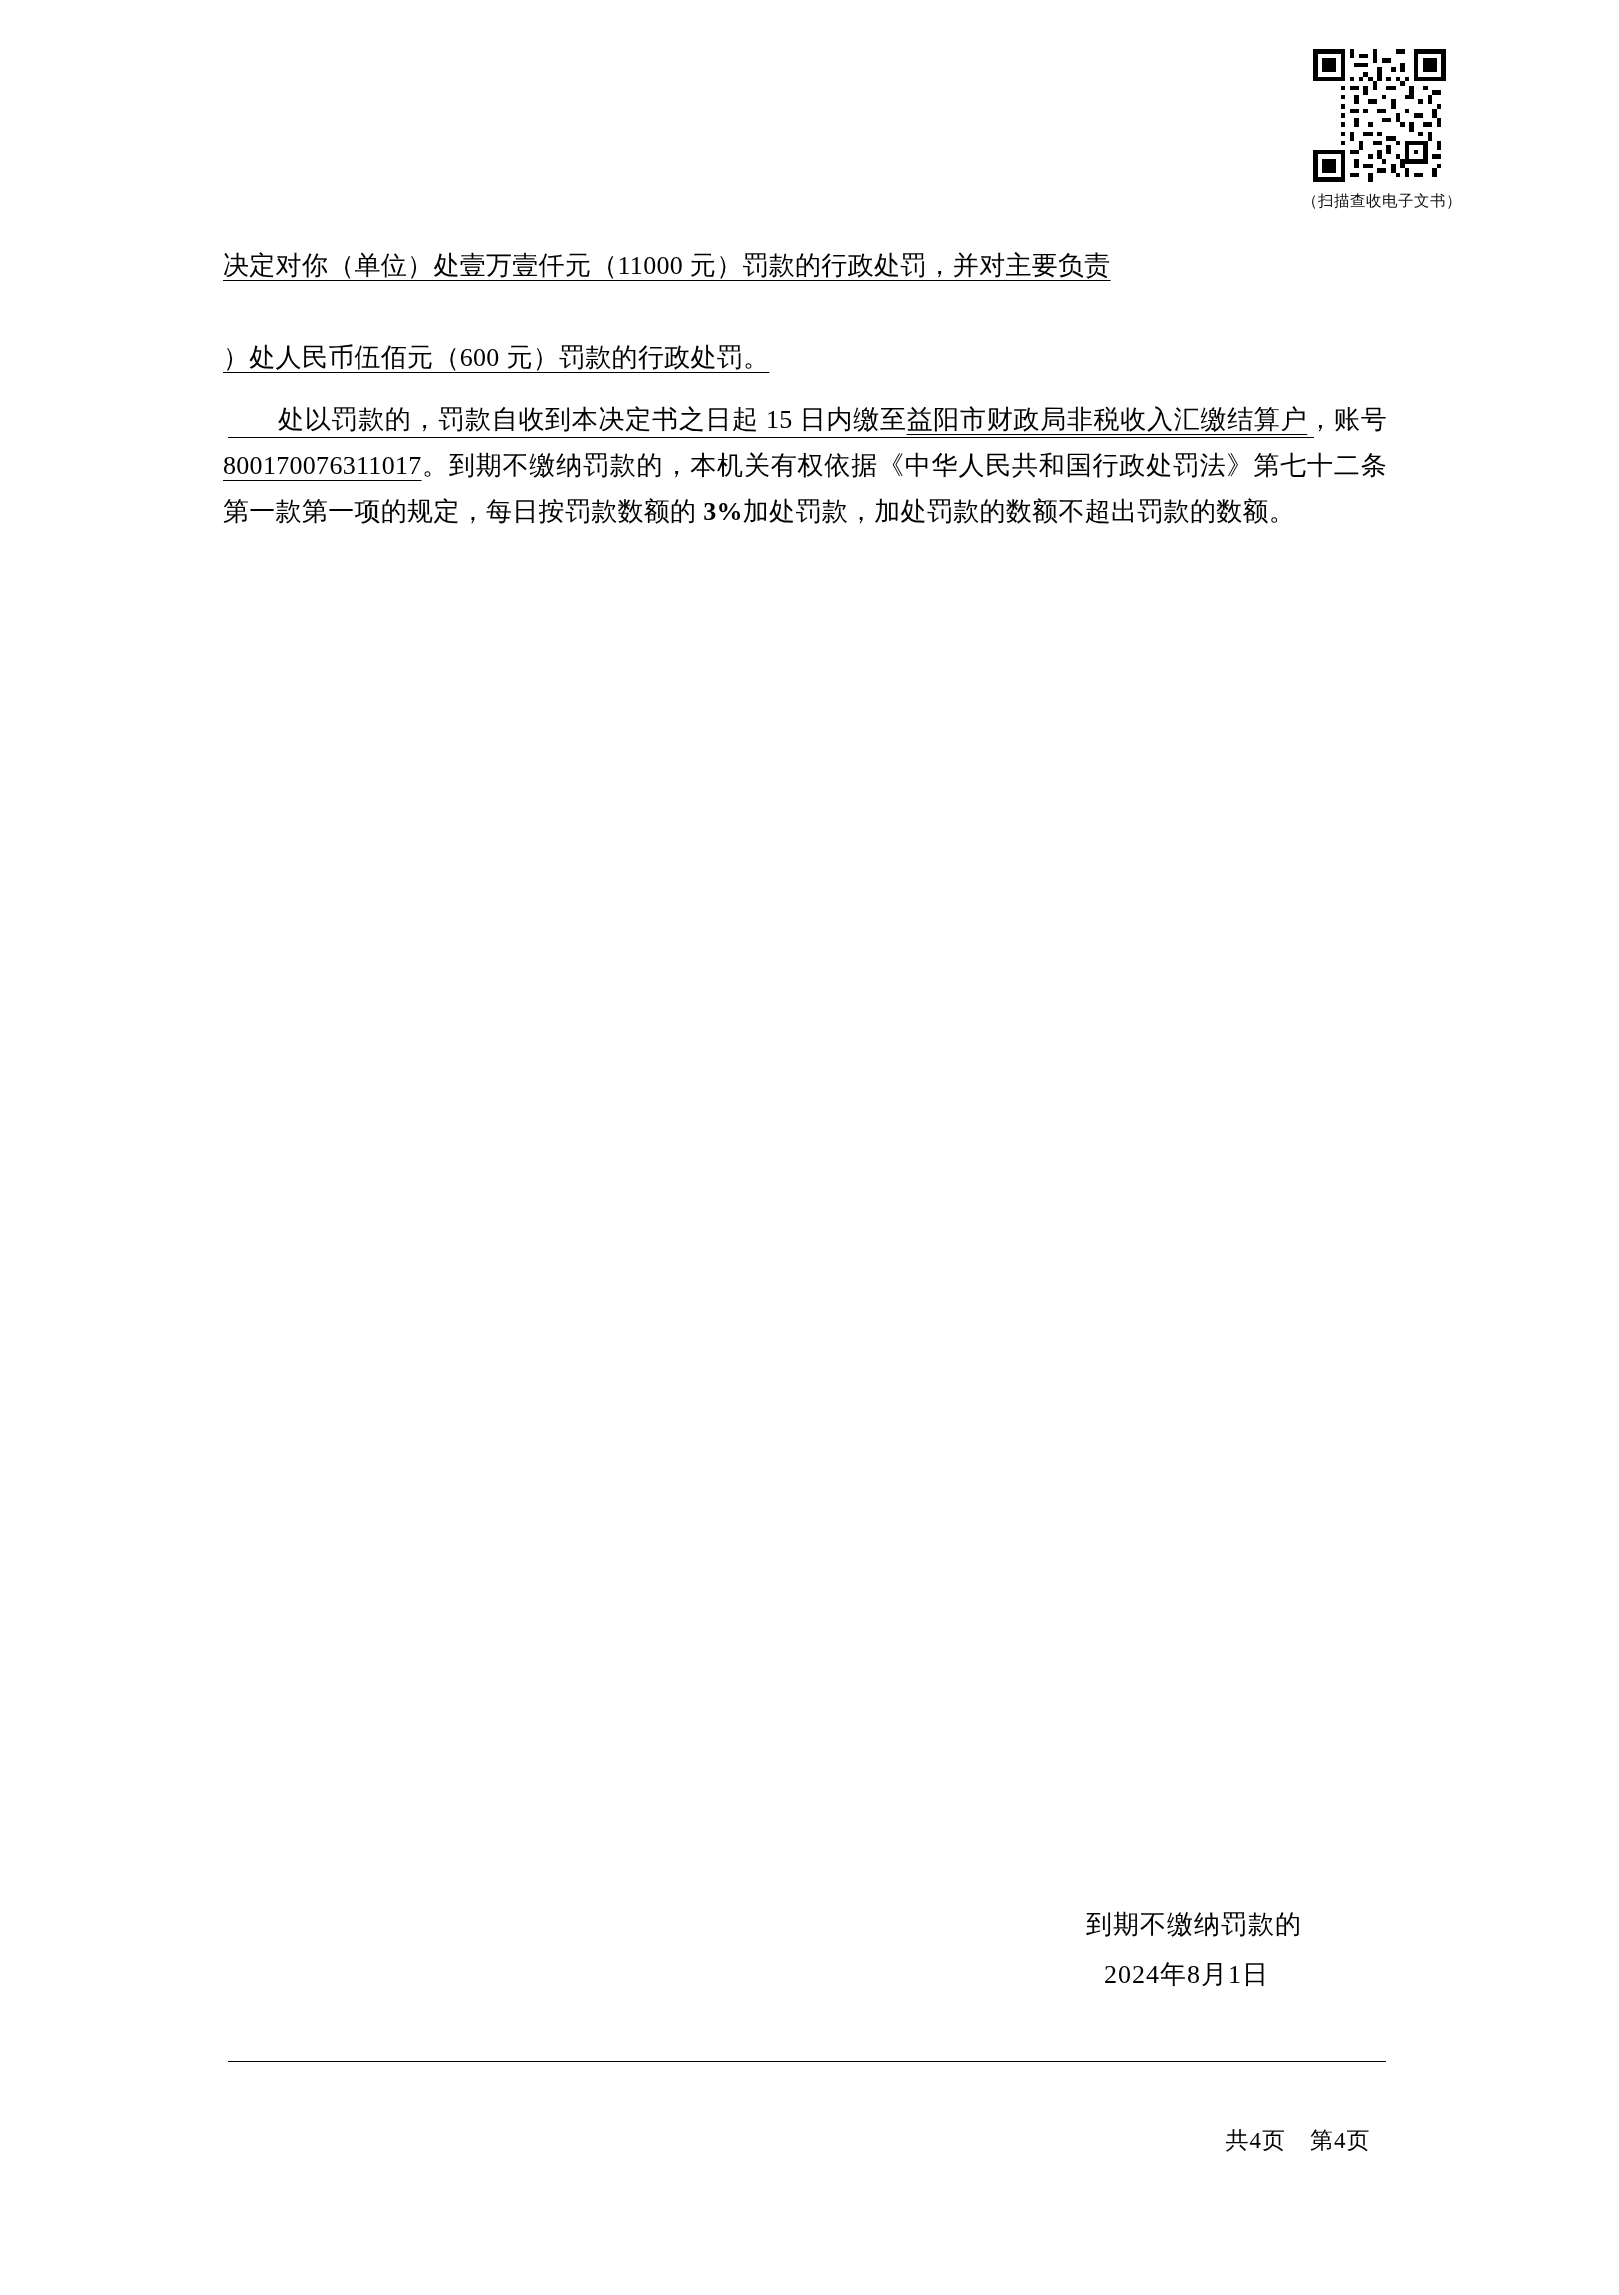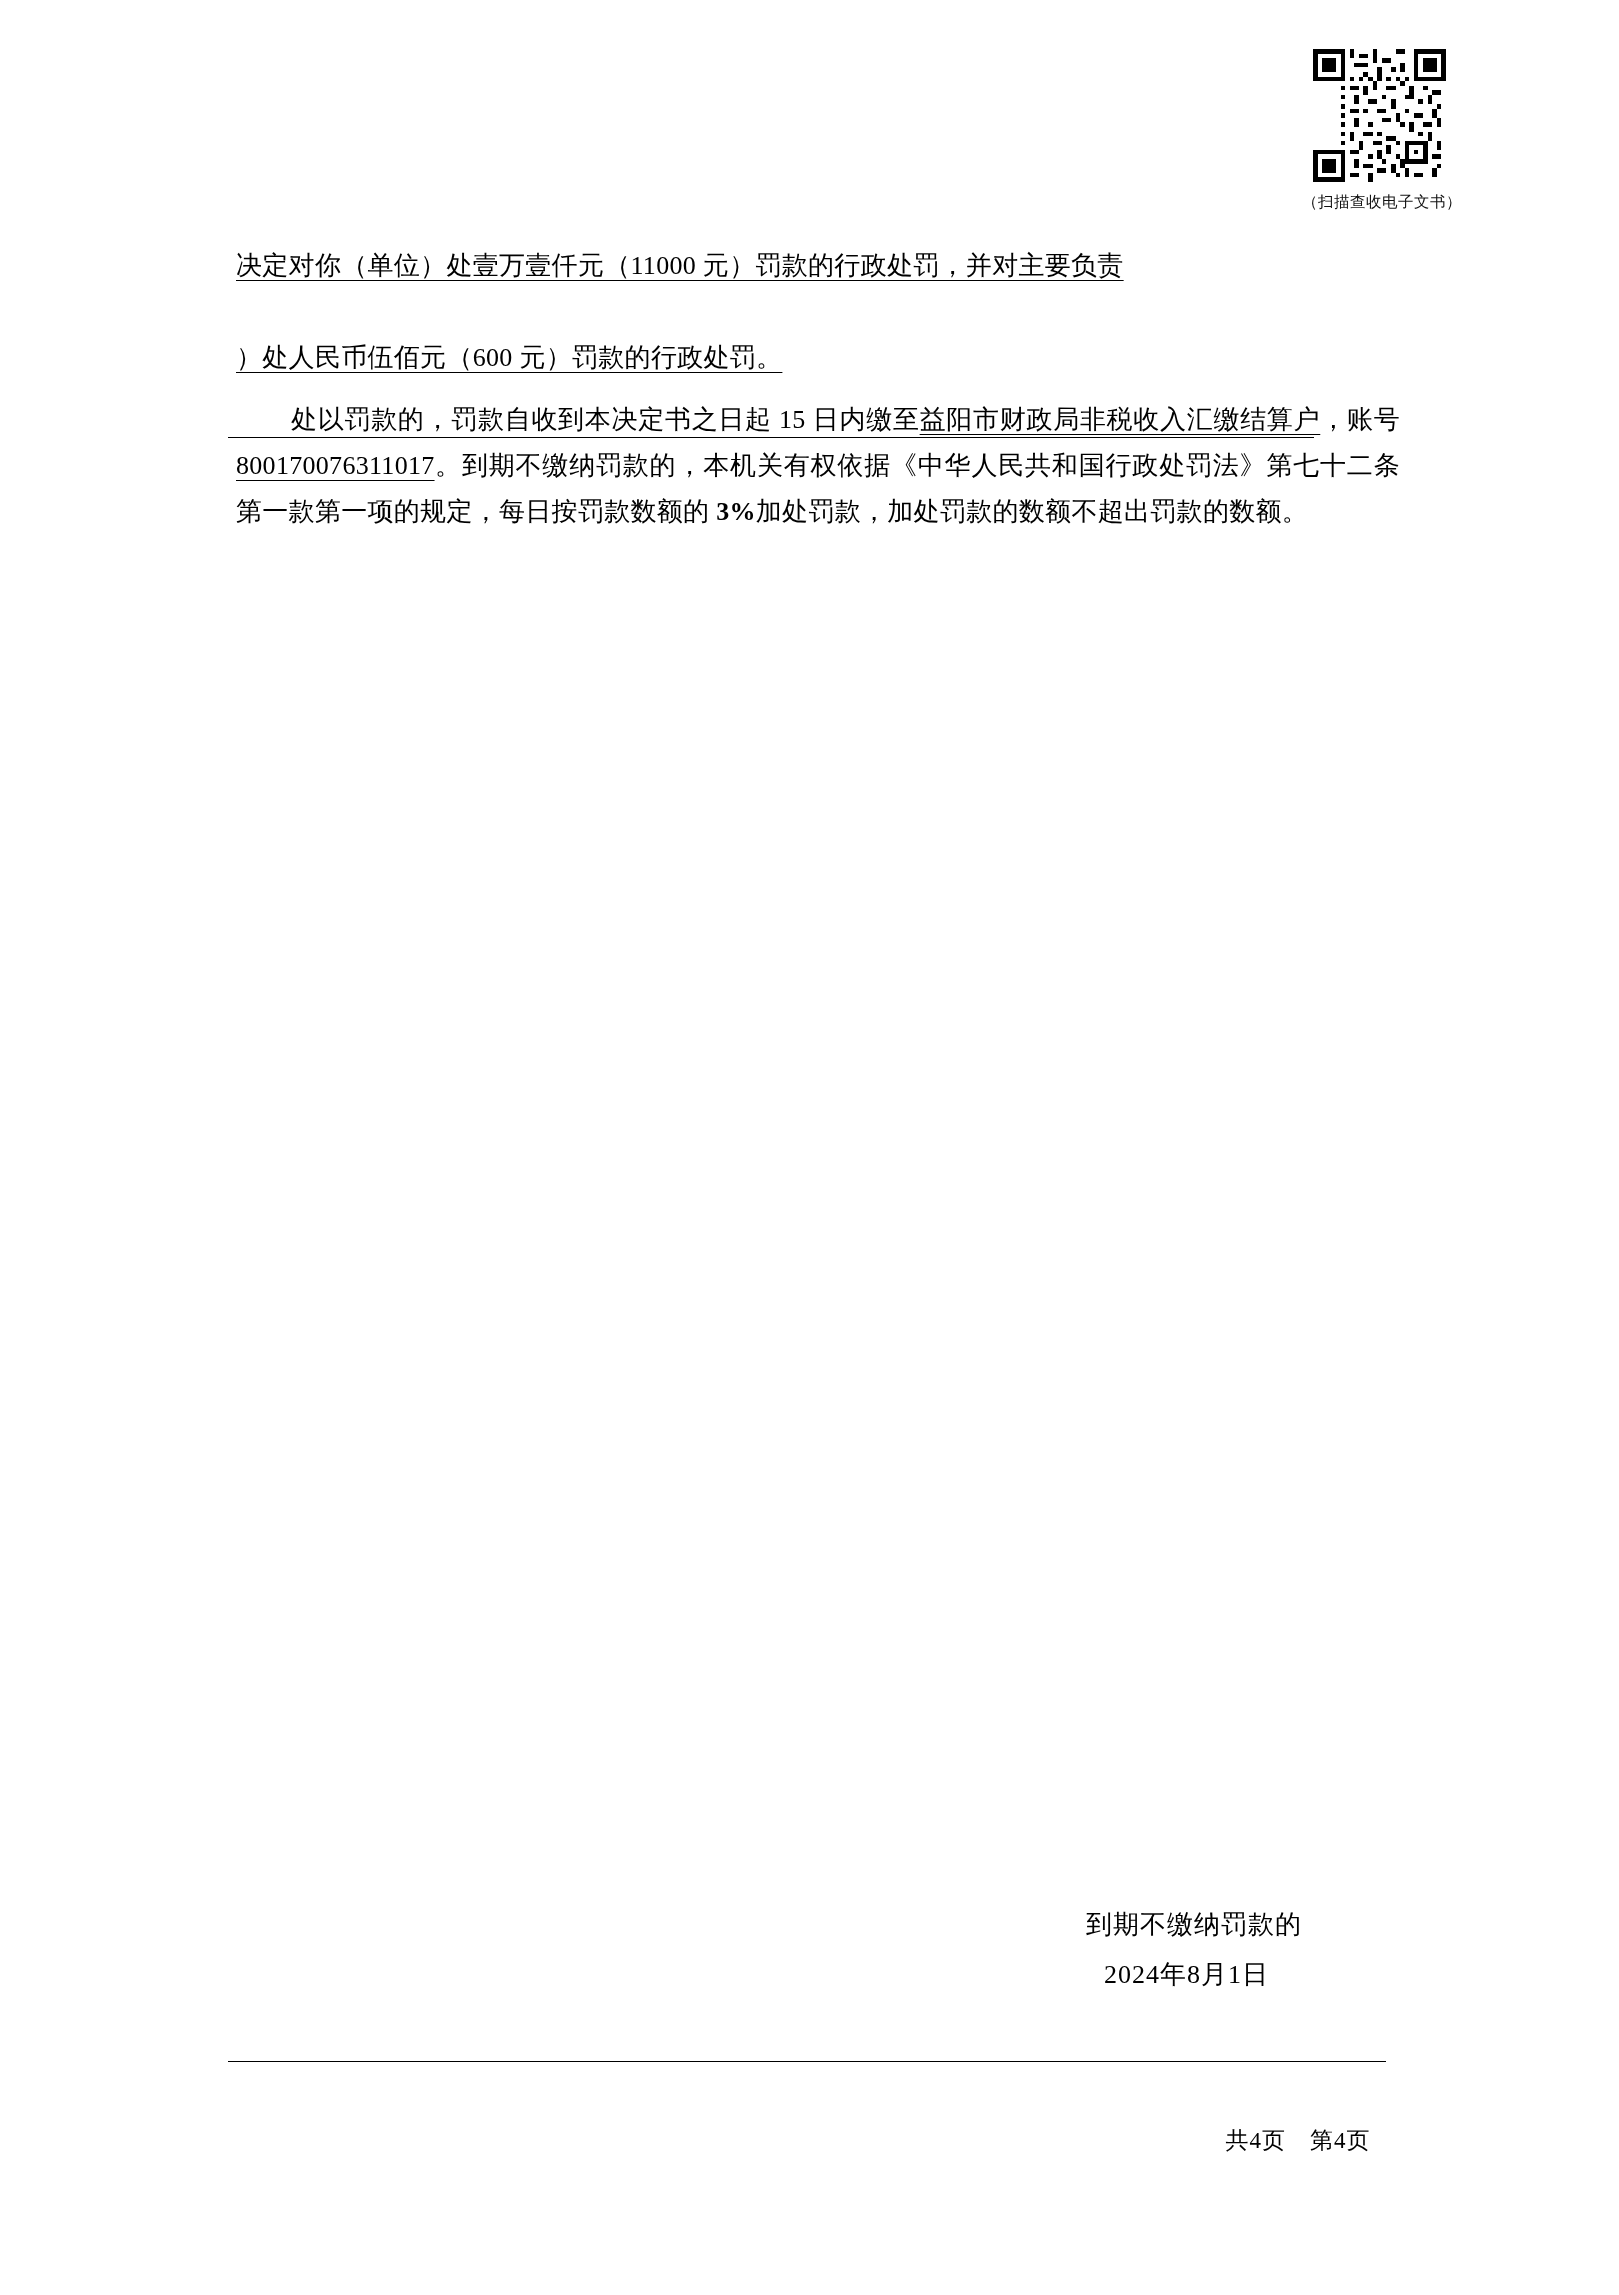--- a/index.html
+++ b/index.html
@@ -32,29 +32,29 @@
     width: 133px;
     height: 133px;
     margin: 0 auto;
     display: block;
   }
   .qr-caption {
     margin-top: 11.4px;
     font-size: 15.5px;
     line-height: 1.2;
     letter-spacing: 0.5px;
-    font-family: Liberation Serif, serif;
+    font-family: Liberation Mono, monospace;
     color: #111;
     white-space: nowrap;
   }
 
   
   .content {
     position: absolute;
-    left: 236px;
+    left: 223px;
     top: 243px;
     width: 1164px;
     font-size: 26px;
     line-height: 46px;
     letter-spacing: 0.3px;
     text-align: justify;
     text-justify: inter-ideograph;
   }
   .para {
     margin: 0 0 0 0;

